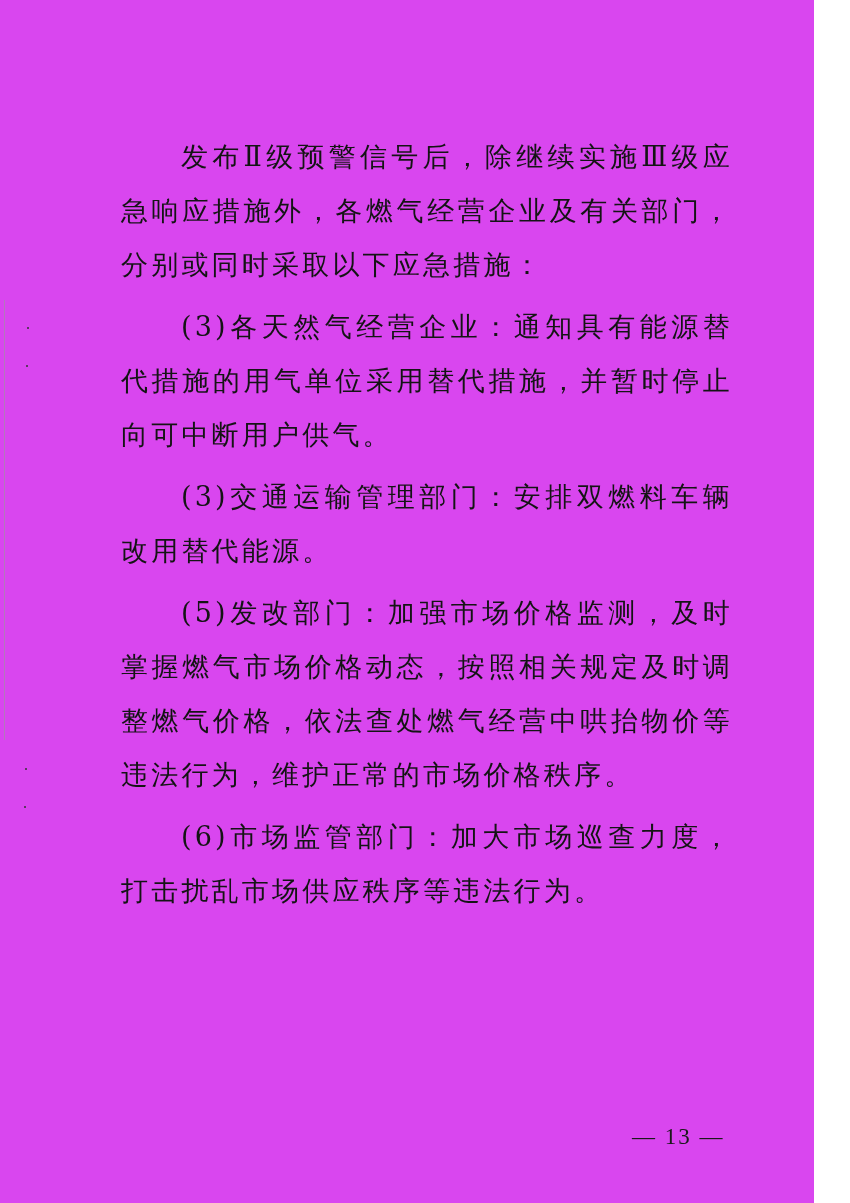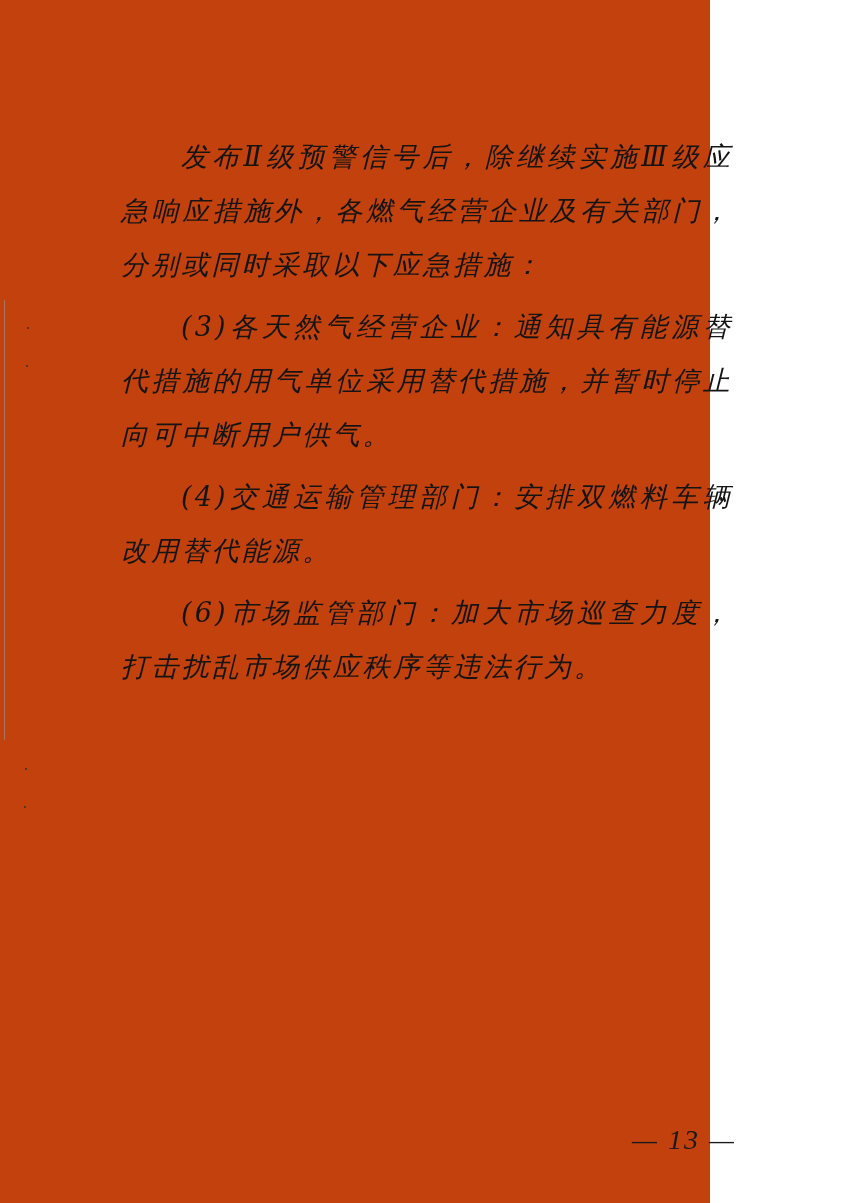--- a/index.html
+++ b/index.html
@@ -9,24 +9,23 @@
     }
     body {
       width: 850px;
       height: 1203px;
       position: relative;
       overflow: hidden;
     }
     .page {
       position: absolute;
       left: 0; top: 0;
-      width: 710px;
+      width: 814px;
       height: 1203px;
-      background: #c2410c;
-      font-style: italic;
+      background: #d946ef;
     }
     .scan-edge {
       position: absolute;
       left: 4px;
       top: 300px;
       width: 1px;
       height: 440px;
       background: #9a9a9a;
       opacity: 0.6;
     }
@@ -55,38 +54,39 @@
       text-align-last: left;
     }
     .para + .para {
       margin-top: 8px;
     }
     .page-number {
       position: absolute;
       left: 632px;
       top: 1124px;
       font-family: "Liberation Serif", "DejaVu Serif", serif;
-      font-size: 28px;
+      font-size: 23px;
       color: #1a1a1a;
       letter-spacing: 2px;
       white-space: pre;
     }
   </style>
 </head>
 <body>
 
 <div class="page">
   <div class="scan-edge"></div>
   <div class="dot" style="left:27px;top:327px;"></div>
   <div class="dot" style="left:26px;top:365px;"></div>
   <div class="dot" style="left:25px;top:768px;"></div>
   <div class="dot" style="left:24px;top:806px;"></div>
 
   <div class="content">
     <p class="para">发布Ⅱ级预警信号后，除继续实施Ⅲ级应急响应措施外，各燃气经营企业及有关部门，分别或同时采取以下应急措施：</p>
     <p class="para">(3)各天然气经营企业：通知具有能源替代措施的用气单位采用替代措施，并暂时停止向可中断用户供气。</p>
-    <p class="para">(4)交通运输管理部门：安排双燃料车辆改用替代能源。</p>
+    <p class="para">(3)交通运输管理部门：安排双燃料车辆改用替代能源。</p>
+    <p class="para">(5)发改部门：加强市场价格监测，及时掌握燃气市场价格动态，按照相关规定及时调整燃气价格，依法查处燃气经营中哄抬物价等违法行为，维护正常的市场价格秩序。</p>
     <p class="para">(6)市场监管部门：加大市场巡查力度，打击扰乱市场供应秩序等违法行为。</p>
 
   </div>
 
   <div class="page-number">— 13 —</div>
 </div>
 
 </body></html>

